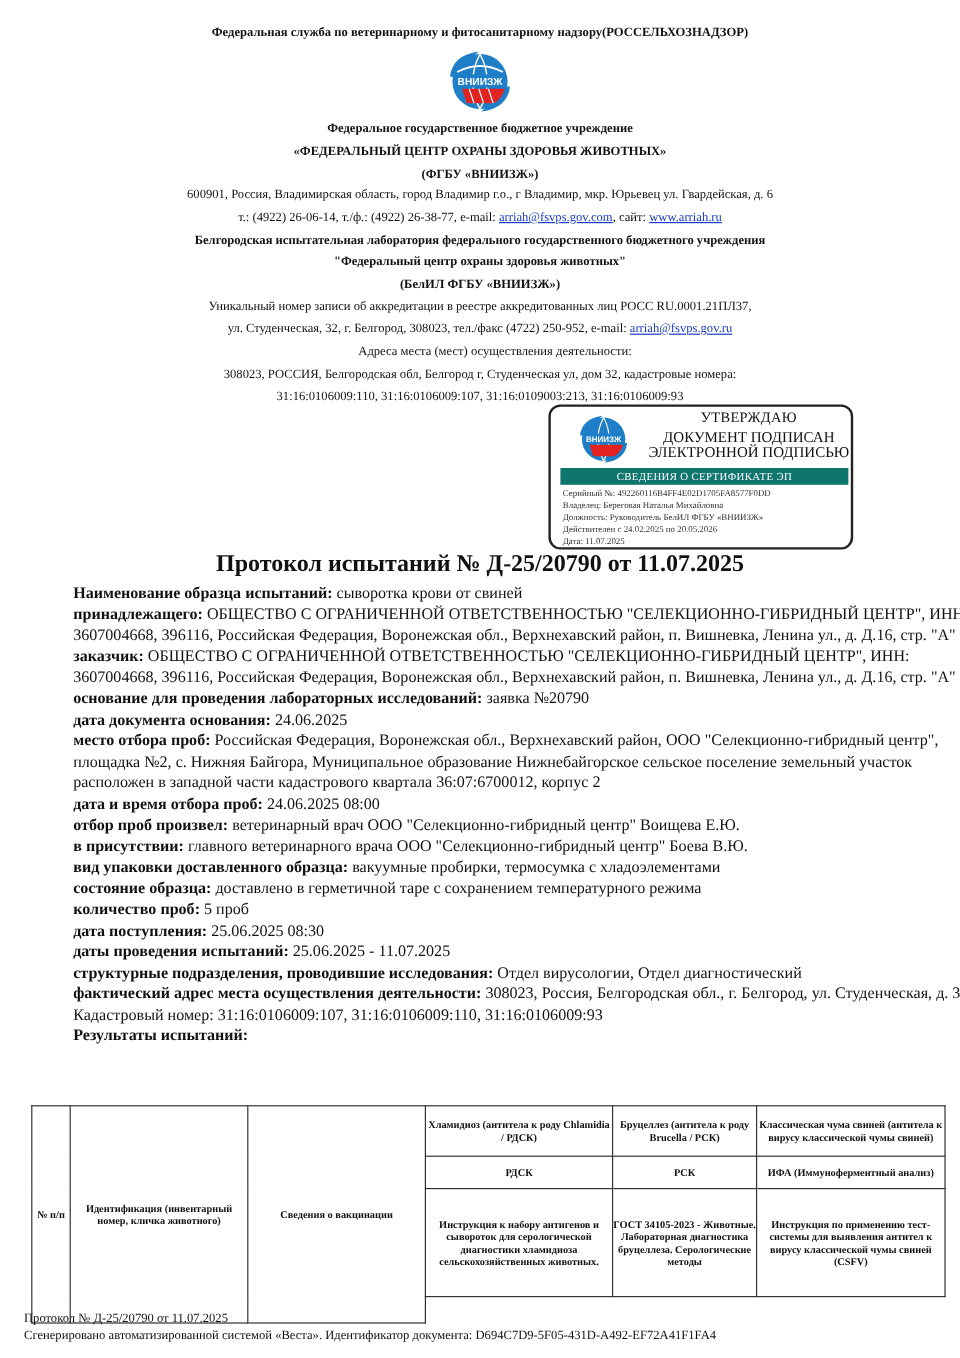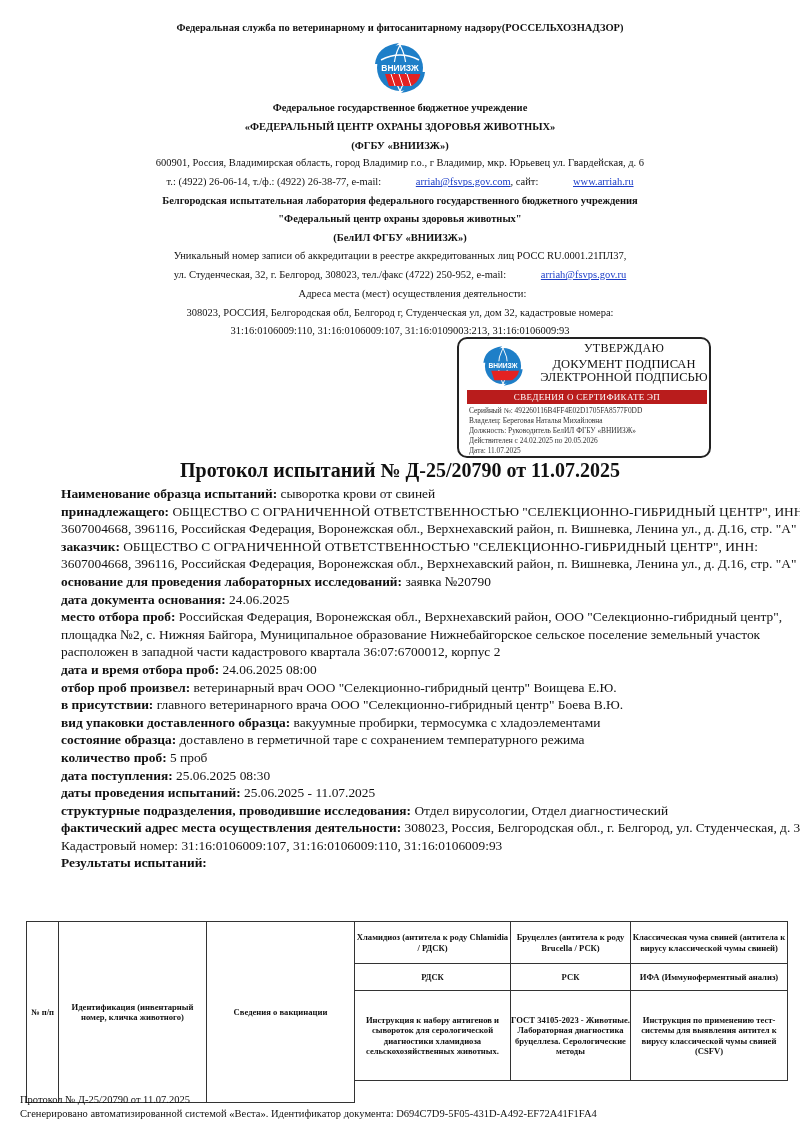--- a/index.html
+++ b/index.html
@@ -2,33 +2,33 @@
 <html><head>
   <meta charset="utf-8">
   <style>
     * { box-sizing: border-box; margin: 0; padding: 0; }
     html, body { width: 800px; height: 1132px; background: #ffffff; overflow: hidden; }
     body { position: relative; font-family: "Liberation Serif", serif; color: #111; }
 
     .center { position: absolute; left: 0; width: 800px; text-align: center; }
     .hdr-bold { font-weight: bold; font-size: 10.5px; }
     .hdr-reg { font-size: 10.5px; }
-    a.link { color: #1a3cc8; text-decoration: underline; margin-left: 32px; }
+    a.link { color: #1a3cc8; text-decoration: underline; }
 
     .logo { position: absolute; left: 373px; top: 40px; width: 54px; height: 56px; }
 
     .stamp {
       position: absolute; left: 457px; top: 337px; width: 254px; height: 121px;
       border: 2px solid #222; border-radius: 10px; background: #fff;
     }
     .stamp .slogo { position: absolute; left: 22px; top: 5px; width: 44px; height: 44px; }
     .stamp .s1 { position: absolute; left: 80px; top: 2px; width: 170px; text-align: center; font-size: 12px; letter-spacing: 0.3px; }
     .stamp .s2 { position: absolute; left: 80px; top: 19px; width: 170px; text-align: center; font-size: 12.5px; line-height: 13px; }
     .stamp .bar {
-      position: absolute; left: 8px; top: 51px; width: 240px; height: 14px; background: #b91c1c;
+      position: absolute; left: 8px; top: 51px; width: 240px; height: 14px; background: #0f766e;
       color: #fff; font-size: 9px; text-align: center; line-height: 14px; letter-spacing: 0.3px;
     }
     .stamp .info { position: absolute; left: 10px; top: 67px; font-size: 7.4px; line-height: 10px; color: #333; }
 
     .title { position: absolute; left: 0; top: 459px; width: 800px; text-align: center; font-weight: bold; font-size: 20px; }
 
     .body-text {
       position: absolute; left: 27px; top: 485px; width: 752px;
       font-size: 13.4px; line-height: 17.6px; margin-left: 34px;
     }

